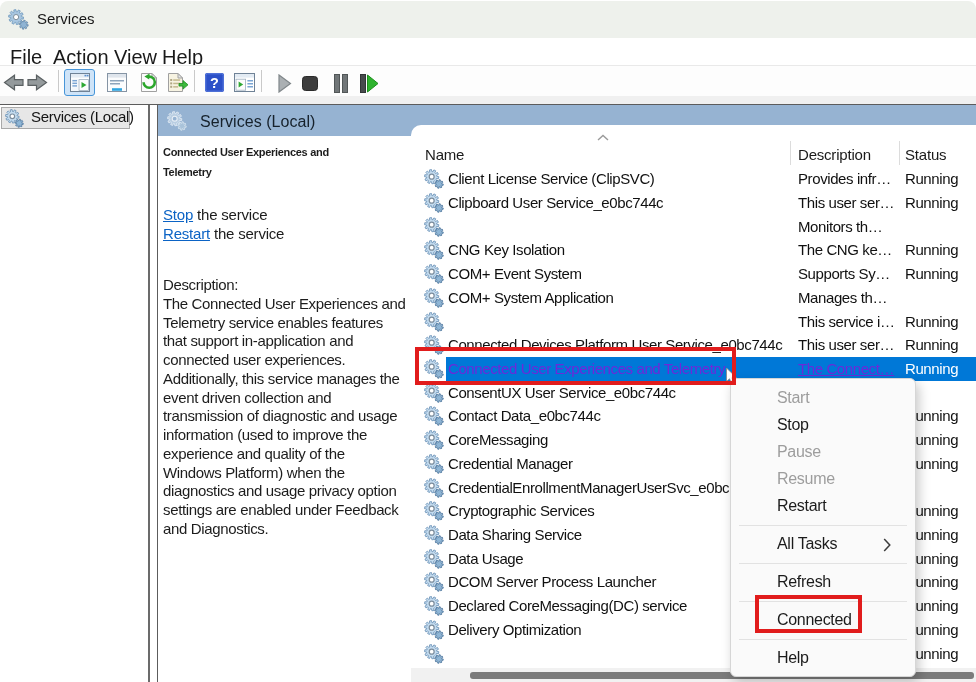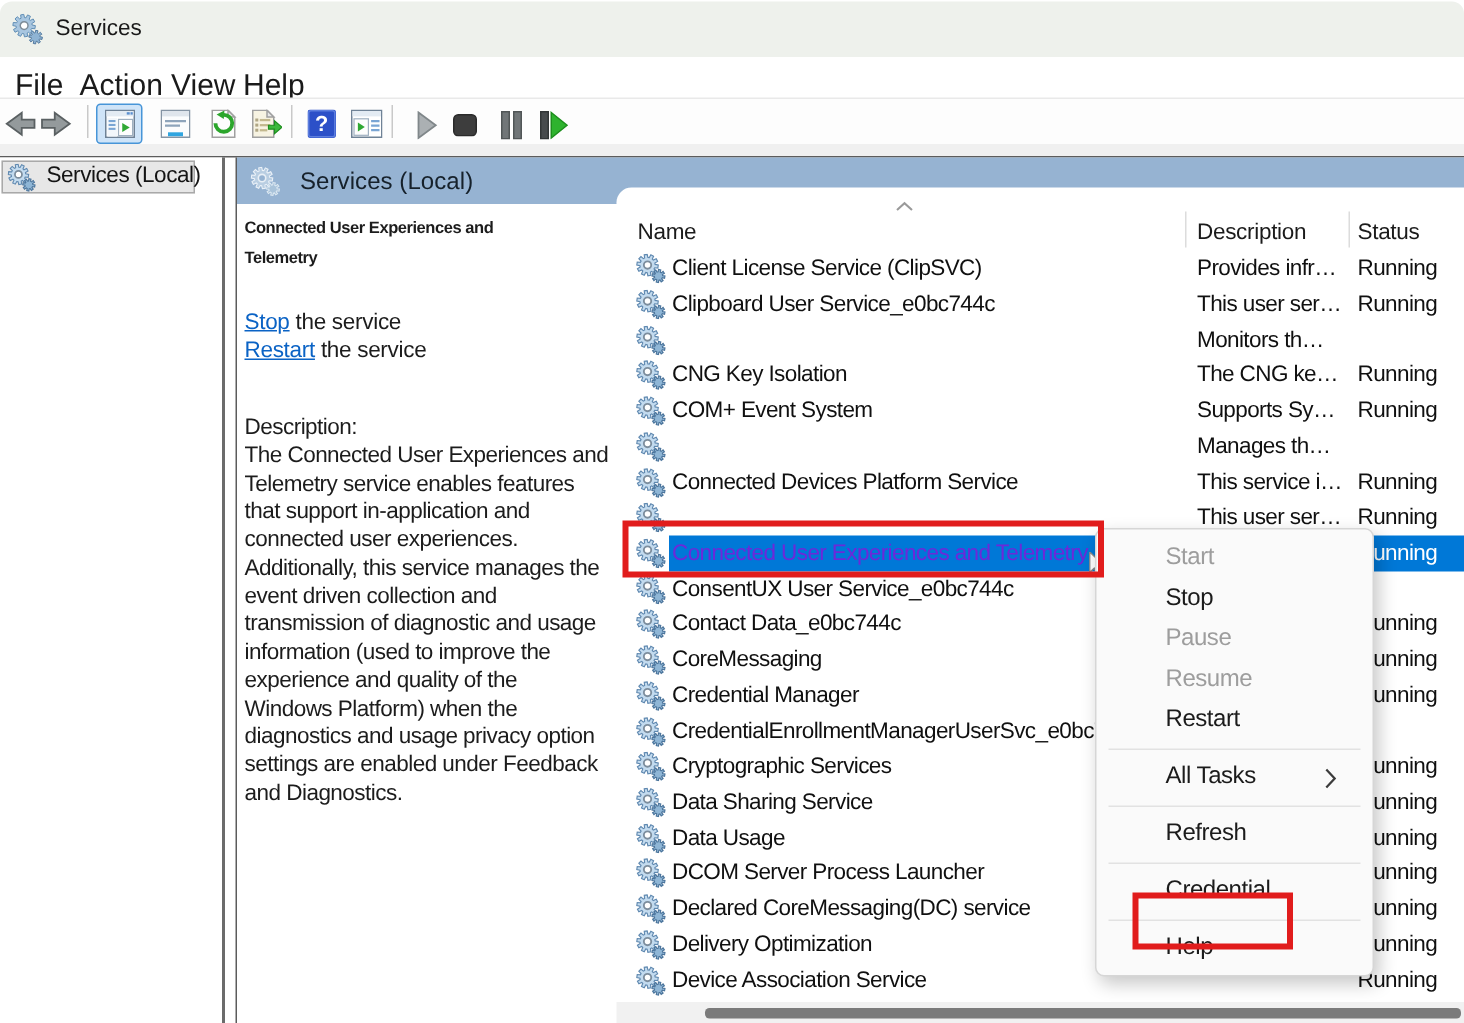--- a/index.html
+++ b/index.html
@@ -33,21 +33,21 @@
   .row{position:absolute;left:0;width:565px;height:23.72px;}
   .rowtxt{position:absolute;top:3px;font-size:15px;color:#101010;letter-spacing:-0.4px;white-space:nowrap;}
   .nm{left:37px;}
   .ds{left:387px;}
   .st{left:494px;}
   .gi{position:absolute;left:12.5px;top:2px;}
   
   #hsbtrack{left:411px;top:668px;width:565px;height:14px;background:#f1f1f1;}
   #hsbthumb{left:470px;top:672px;width:504px;height:6.5px;background:#7b7b7b;border-radius:3px;}
   
-  #cmenu{left:730px;top:352px;width:186px;height:299px;background:#fafafa;
+  #cmenu{left:730px;top:378px;width:186px;height:299px;background:#fafafa;
          border:1px solid #d6d6d6;border-radius:6px;box-sizing:border-box;
          box-shadow:3px 5px 12px rgba(0,0,0,0.22);}
   .ci{position:absolute;left:46px;font-size:16px;color:#1b1b1b;letter-spacing:-0.3px;}
   .cdis{color:#9d9d9d;}
   .csep{position:absolute;left:8px;width:168px;height:1px;background:#e2e2e2;}
   
   .redbox{position:absolute;border:4.6px solid #e11c1c;box-sizing:border-box;}
   .lnk{color:#0b63c5;text-decoration:underline;}
   #red1{left:415px;top:347px;width:320.5px;height:37.5px;}
   #red2{left:754.5px;top:595px;width:107.5px;height:37.5px;}
@@ -239,38 +239,39 @@
     <div class="rowtxt nm" style="">COM+ Event System</div>
     <div class="rowtxt ds" style="">Supports Sy…</div>
     <div class="rowtxt st" style="">Running</div>
   </div>
   <div class="row" style="top:160.84px">
     <svg class="gi" width="20" height="20" viewBox="0 0 26 26">
         <use href="#gbig" fill="#c3dbef" stroke="#6089b0" stroke-width="1"></use>
         <use href="#ghole" fill="#ffffff" stroke="#7c8d9d" stroke-width="1.6"></use>
         <use href="#gsml" fill="#8fb6d6" stroke="#4c759c" stroke-width="1"></use>
       </svg>
+    <div class="rowtxt nm" style="">COM+ System Application</div>
     <div class="rowtxt ds" style="">Manages th…</div>
   </div>
   <div class="row" style="top:184.56px">
     <svg class="gi" width="20" height="20" viewBox="0 0 26 26">
         <use href="#gbig" fill="#c3dbef" stroke="#6089b0" stroke-width="1"></use>
         <use href="#ghole" fill="#ffffff" stroke="#7c8d9d" stroke-width="1.6"></use>
         <use href="#gsml" fill="#8fb6d6" stroke="#4c759c" stroke-width="1"></use>
       </svg>
-    <div class="rowtxt nm" style="">Connected Devices Platform Service</div>
     <div class="rowtxt ds" style="">This service i…</div>
     <div class="rowtxt st" style="">Running</div>
   </div>
   <div class="row" style="top:208.28px">
     <svg class="gi" width="20" height="20" viewBox="0 0 26 26">
         <use href="#gbig" fill="#c3dbef" stroke="#6089b0" stroke-width="1"></use>
         <use href="#ghole" fill="#ffffff" stroke="#7c8d9d" stroke-width="1.6"></use>
         <use href="#gsml" fill="#8fb6d6" stroke="#4c759c" stroke-width="1"></use>
       </svg>
+    <div class="rowtxt nm" style="">Connected Devices Platform User Service_e0bc744c</div>
     <div class="rowtxt ds" style="">This user ser…</div>
     <div class="rowtxt st" style="">Running</div>
   </div>
   <div class="row" style="top:232.00px">
     <svg class="gi" width="20" height="20" viewBox="0 0 26 26">
         <use href="#gbig" fill="#c3dbef" stroke="#6089b0" stroke-width="1"></use>
         <use href="#ghole" fill="#ffffff" stroke="#7c8d9d" stroke-width="1.6"></use>
         <use href="#gsml" fill="#8fb6d6" stroke="#4c759c" stroke-width="1"></use>
       </svg>
     <div class="rowtxt nm" style="color:#6d28d9;">Connected User Experiences and Telemetry</div>
@@ -373,21 +374,20 @@
       </svg>
     <div class="rowtxt nm" style="">Delivery Optimization</div>
     <div class="rowtxt st" style="">Running</div>
   </div>
   <div class="row" style="top:516.64px">
     <svg class="gi" width="20" height="20" viewBox="0 0 26 26">
         <use href="#gbig" fill="#c3dbef" stroke="#6089b0" stroke-width="1"></use>
         <use href="#ghole" fill="#ffffff" stroke="#7c8d9d" stroke-width="1.6"></use>
         <use href="#gsml" fill="#8fb6d6" stroke="#4c759c" stroke-width="1"></use>
       </svg>
-    <div class="rowtxt nm" style="">Device Association Service</div>
     <div class="rowtxt st" style="">Running</div>
   </div>
 </div>
 
 <div class="abs" id="hsbtrack"></div>
 <div class="abs" id="hsbthumb"></div>
 
 <svg class="abs" style="left:725px;top:368px" width="14" height="18" viewBox="0 0 14 18">
   <path d="M1.5 0 L1.5 13.5 L4.5 10.8 L6.5 15.6 L9.0 14.4 L7.0 9.8 L11.4 9.5 Z" fill="#ffffff" stroke="#8a8a8a" stroke-width="0.9"></path>
 </svg>
@@ -399,19 +399,19 @@
   <div class="ci cdis" style="top:91px">Resume</div>
   <div class="ci" style="top:118px">Restart</div>
   <div class="csep" style="top:146px"></div>
   <div class="ci" style="top:156px">All Tasks</div>
   <svg style="position:absolute;left:152px;top:159px" width="8" height="14" viewBox="0 0 8 14">
       <path d="M1.2 1 L6.8 7 L1.2 13" fill="none" stroke="#3c3c3c" stroke-width="1.5"></path>
     </svg>
   <div class="csep" style="top:184px"></div>
   <div class="ci" style="top:194px">Refresh</div>
   <div class="csep" style="top:222px"></div>
-  <div class="ci" style="top:232px">Credential</div>
+  <div class="ci" style="top:232px">Connected</div>
   <div class="csep" style="top:260px"></div>
   <div class="ci" style="top:270px">Help</div>
 </div>
 
 <div class="redbox" id="red1"></div>
 <div class="redbox" id="red2"></div>
 
 </body></html>

